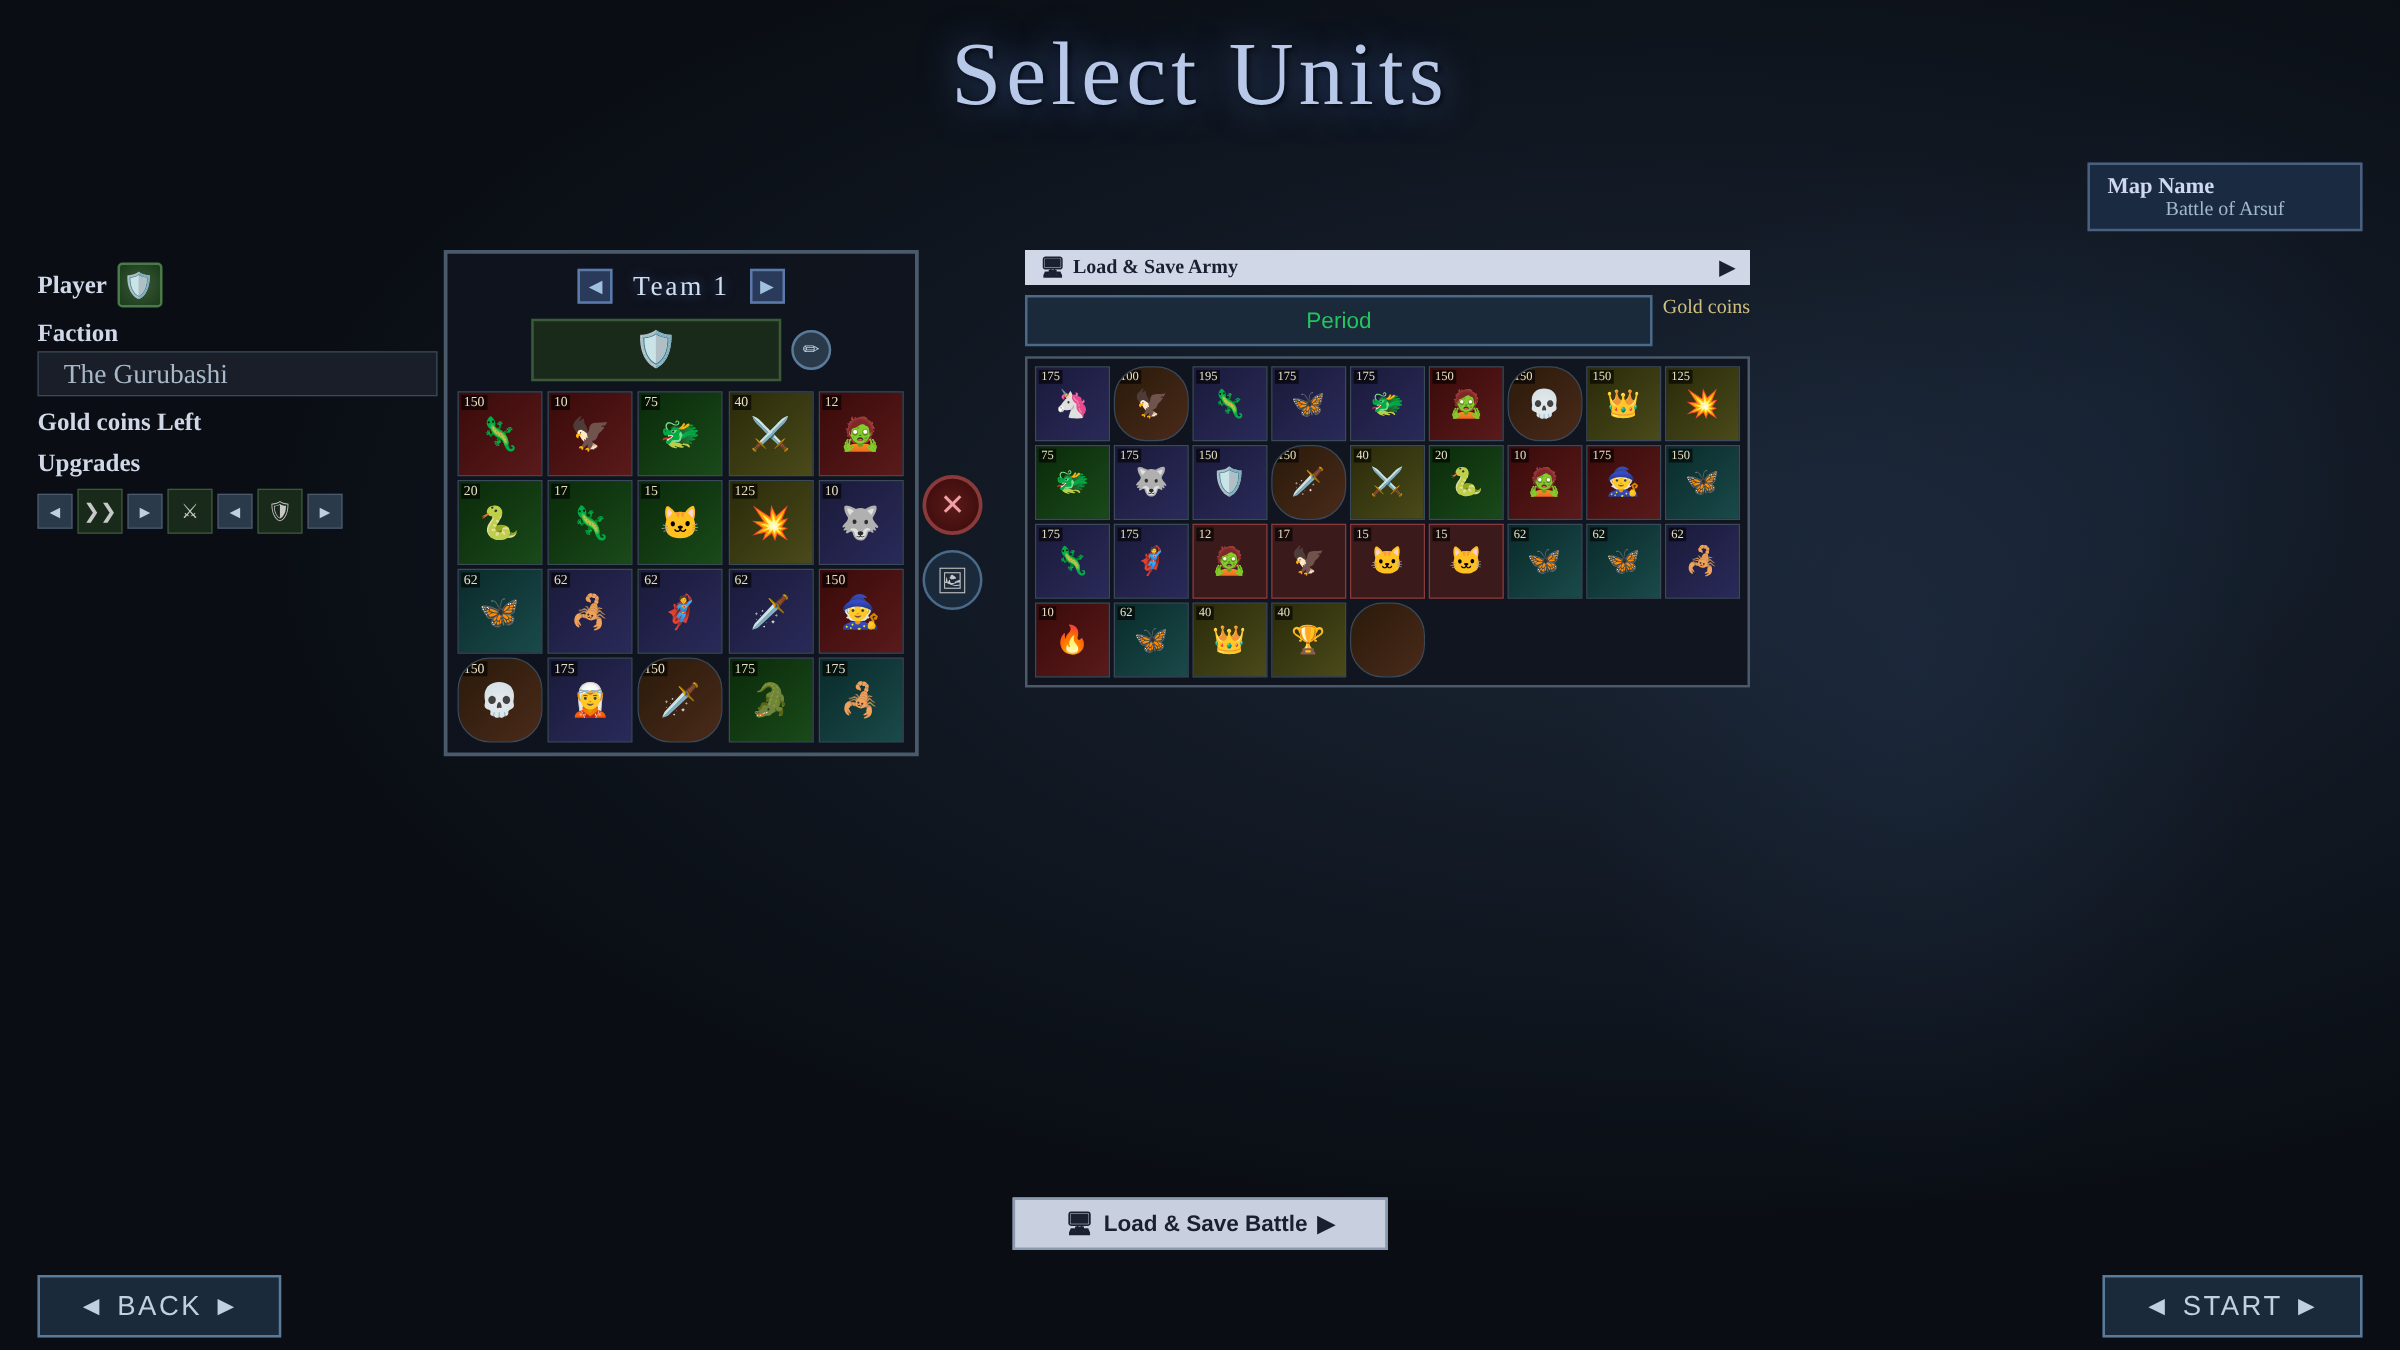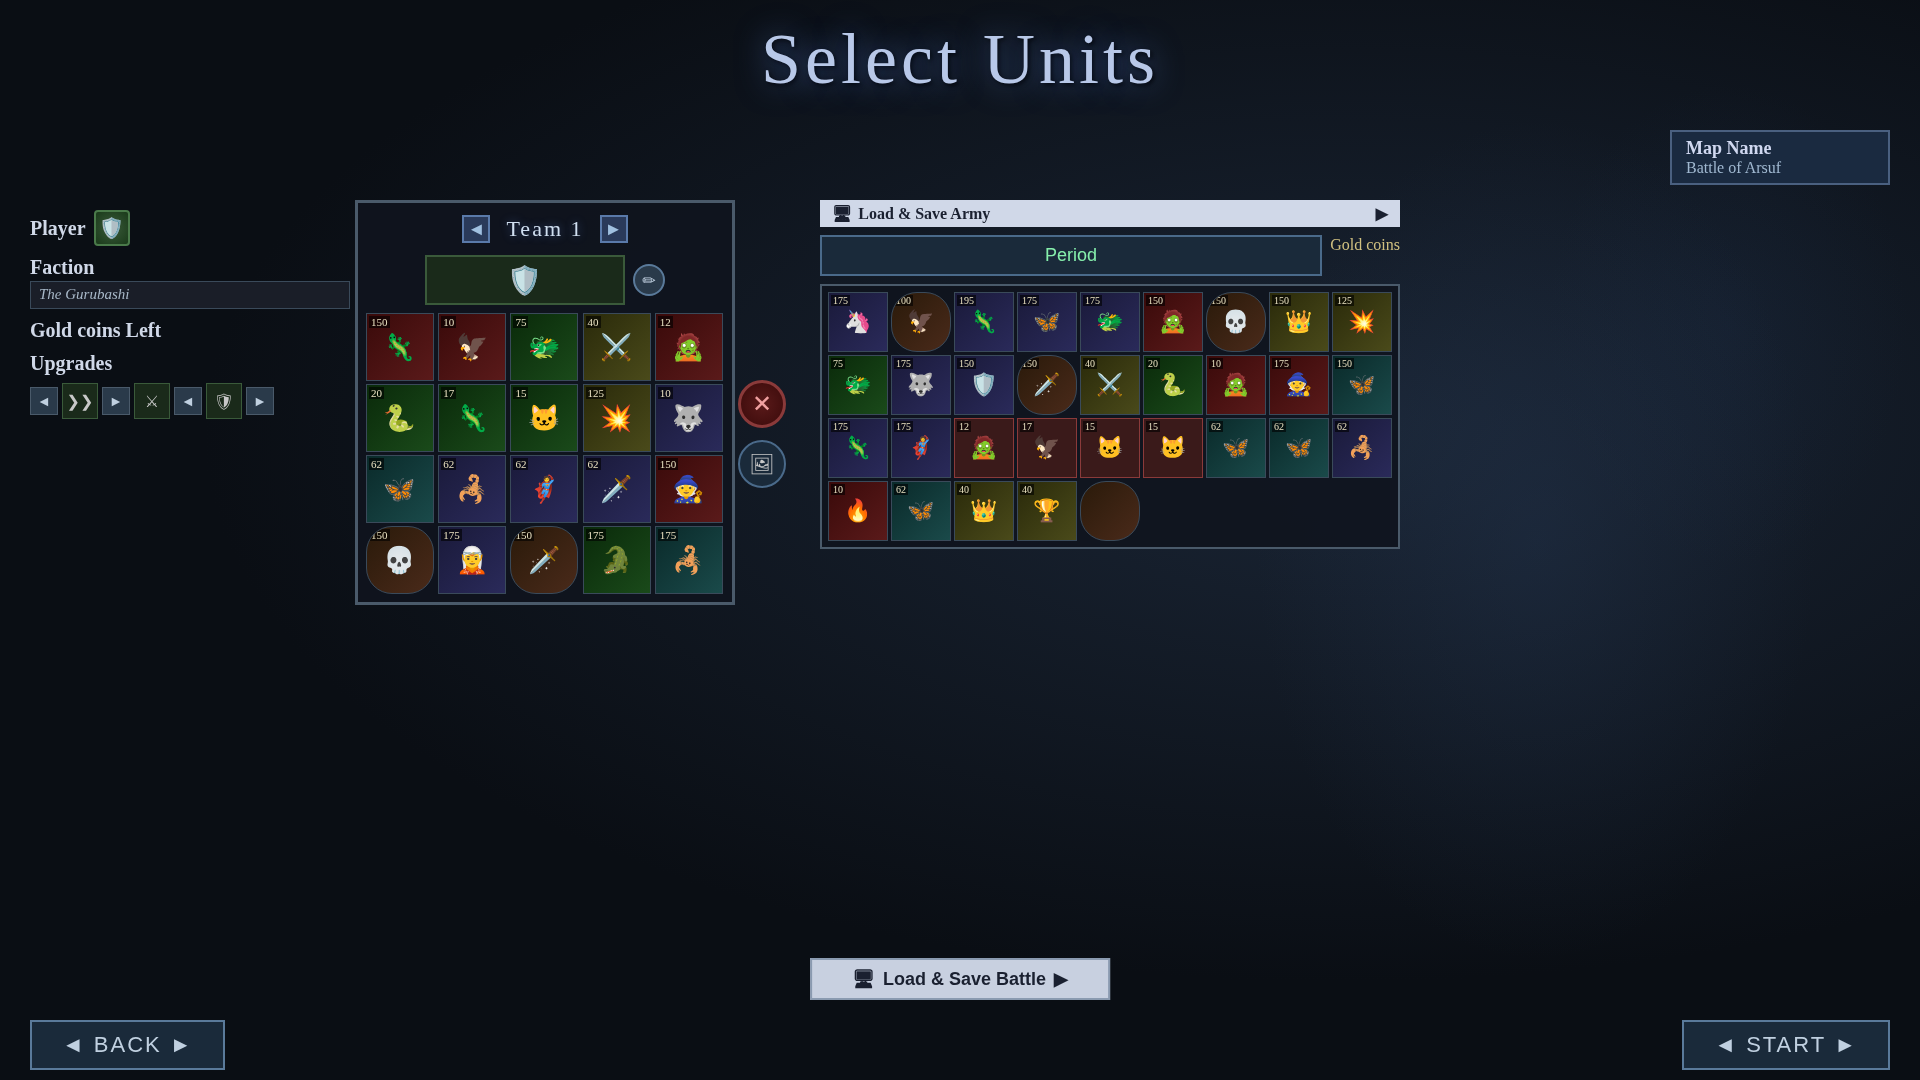--- a/index.html
+++ b/index.html
@@ -62,20 +62,21 @@
       min-width: 220px;
     }
     .map-name-label {
       font-size: 18px;
       color: #d0d8f0;
       font-weight: bold;
     }
     .map-name-value {
       font-size: 16px;
       color: #a0b8d0;
+      text-align: center;
     }
 
     
     .left-panel {
       position: absolute;
       top: 210px;
       left: 30px;
       width: 320px;
     }
 
@@ -101,25 +102,24 @@
       border-radius: 4px;
       display: inline-flex;
       align-items: center;
       justify-content: center;
       font-size: 20px;
     }
 
     .info-value-box {
       background: #1a1e28;
       border: 1px solid #3a4a5a;
-      padding: 4px 8px;
-      font-size: 15px;
+      padding: 4px 20px;
+      font-size: 22px;
       color: #a8b8c8;
       min-height: 28px;
-      font-style: italic;
     }
 
     .info-value-negative {
       color: #e04040;
     }
 
     .upgrades-label {
       font-size: 20px;
       color: #d0d8e8;
       font-weight: bold;
@@ -337,21 +337,21 @@
       display: flex;
       gap: 8px;
       margin-bottom: 8px;
       align-items: stretch;
     }
 
     .filter-btn {
       flex: 1;
       background: #1a2a3a;
       border: 2px solid #4a6a8a;
-      color: #86efac;
+      color: #22c55e;
       padding: 8px 28px;
       font-size: 18px;
       cursor: pointer;
       text-align: center;
     }
 
     .gold-coins-header {
       text-align: right;
       font-size: 16px;
       color: #d0c080;

